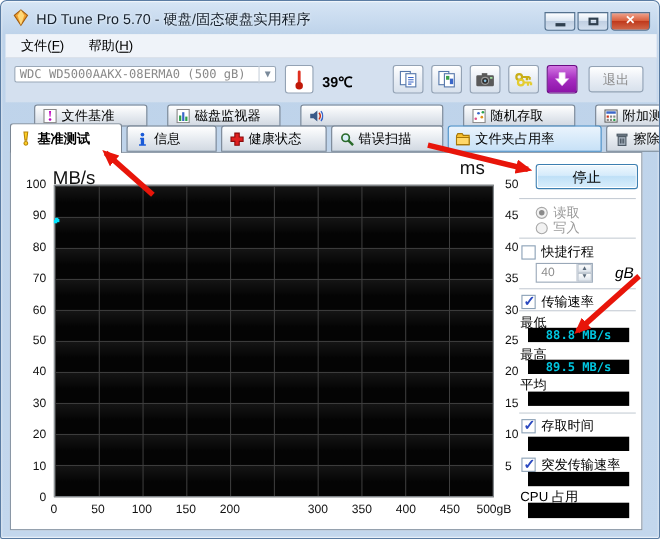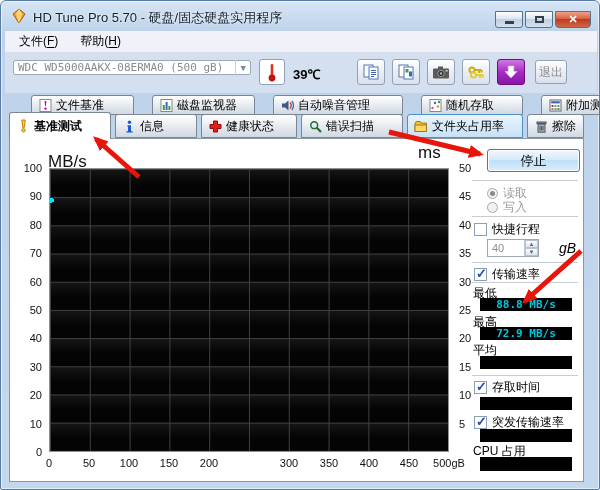--- a/index.html
+++ b/index.html
@@ -50,21 +50,21 @@
     background: linear-gradient(#ffffff, #e9eef5 50%, #d8e1ec);
     border: 1px solid #93a2b4; border-radius: 3px;
     display: flex; align-items: center; justify-content: center;
   }
   .thermo-btn { position: absolute; left: 254px; top: 6px; width: 26px; height: 26px; background:#fff; }
   .temp-text { position: absolute; left: 288px; top: 12px; font-size: 13px; font-weight: bold; }
   .btn-group { position: absolute; left: 352px; top: 6px; display: flex; gap: 7px; }
   .btn-group .tool-btn { width: 28px; height: 26px; }
   .tool-btn.download { background: linear-gradient(#d277e2, #a62cc0 50%, #8c14a8); border-color: #6a0c82; }
   .exit-btn {
-    position: absolute; left: 530px; top: 7px; width: 32px; height: 24px;
+    position: absolute; left: 530px; top: 7px; width: 50px; height: 24px;
     color: #8d8d8d; font-size: 12px;
   }
   
   .tab {
     border: 1px solid #7a8694; border-bottom-color: #7a8694; border-radius: 3px 3px 0 0;
     background: linear-gradient(#ffffff, #e3e8ee 60%, #d2d9e2);
     display: flex; align-items: center; gap: 4px; padding: 0 6px;
     font-size: 12px; white-space: nowrap; cursor: default;
   }
   .tabs-row1 { position: absolute; left: 30px; top: 94px; height: 20px; display: flex; gap: 18px; }
@@ -257,21 +257,20 @@
       <span>磁盘监视器</span>
     </div>
     <div class="tab" style="width:130px">
       <span class="tab-icon">
         <svg width="13" height="13" viewBox="0 0 13 13">
             <polygon points="1,4.5 4,4.5 7.5,1.5 7.5,11.5 4,8.5 1,8.5" fill="#3a5a88"></polygon>
             <path d="M9 3.5 q2.4 3 0 6" stroke="#c83018" stroke-width="1.3" fill="none"></path>
             <path d="M10.8 2 q3.4 4.5 0 9" stroke="#3a66c8" stroke-width="1.3" fill="none"></path>
           </svg>
       </span>
-      <span>自动噪音管理</span>
     </div>
     <div class="tab" style="width:102px">
       <span class="tab-icon">
         <svg width="13" height="13" viewBox="0 0 13 13">
             <rect x="1" y="0.5" width="11" height="12" fill="#fff" stroke="#888"></rect>
             <circle cx="3.5" cy="9" r="1.2" fill="#e0508a"></circle>
             <circle cx="6" cy="4" r="1.2" fill="#3a66c8"></circle>
             <circle cx="9" cy="7.5" r="1.2" fill="#e09018"></circle>
             <circle cx="10" cy="3" r="1.2" fill="#2aa04a"></circle>
           </svg>
@@ -324,21 +323,21 @@
     </div>
     <div class="tab" style="width:102px">
       <span class="tab-icon">
         <svg width="13" height="13" viewBox="0 0 13 13">
             <circle cx="5.2" cy="5.2" r="3.4" fill="#d8f0f8" stroke="#2a6a2a" stroke-width="1.5"></circle>
             <line x1="7.8" y1="7.8" x2="12" y2="12" stroke="#2a6a2a" stroke-width="2.2"></line>
           </svg>
       </span>
       <span>错误扫描</span>
     </div>
-    <div class="tab highlighted" style="width:116px">
+    <div class="tab highlighted" style="width:140px">
       <span class="tab-icon">
         <svg width="14" height="13" viewBox="0 0 14 13">
             <path d="M1 3.5 l1.2-2 h4 l1 1.6 h5.3 v8.4 H1 z" fill="#f8c030" stroke="#a87808"></path>
             <path d="M1 5 h11.5 v6.5 H1 z" fill="#ffd868" stroke="#a87808"></path>
           </svg>
       </span>
       <span>文件夹占用率</span>
     </div>
     <div class="tab" style="width:57px">
       <span class="tab-icon">
@@ -433,21 +432,21 @@
 
     <div class="opt-row" style="left:464px; top:127px;">
       <span class="checkbox checked"></span>
       <span>传输速率</span>
     </div>
     <div class="sp-sep" style="top:143px"></div>
 
     <span class="sp-label" style="top:146px">最低</span>
     <div class="value-box" style="top:159px">88.8 MB/s</div>
     <span class="sp-label" style="top:175px">最高</span>
-    <div class="value-box" style="top:188px">72.9 MB/s</div>
+    <div class="value-box" style="top:188px">89.5 MB/s</div>
     <span class="sp-label" style="top:203px">平均</span>
     <div class="value-box" style="top:217px"></div>
     <div class="sp-sep" style="top:236px"></div>
 
     <div class="opt-row" style="left:464px; top:240px;">
       <span class="checkbox checked"></span>
       <span>存取时间</span>
     </div>
     <div class="value-box" style="top:258px"></div>
 

